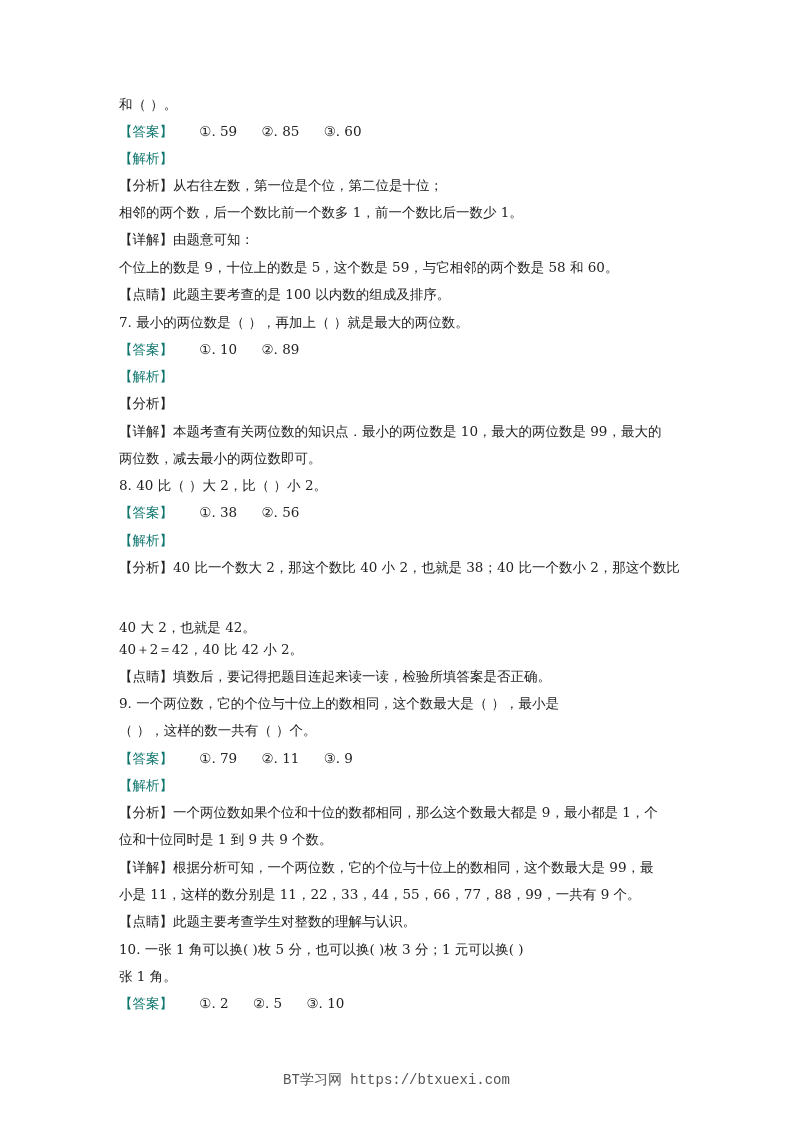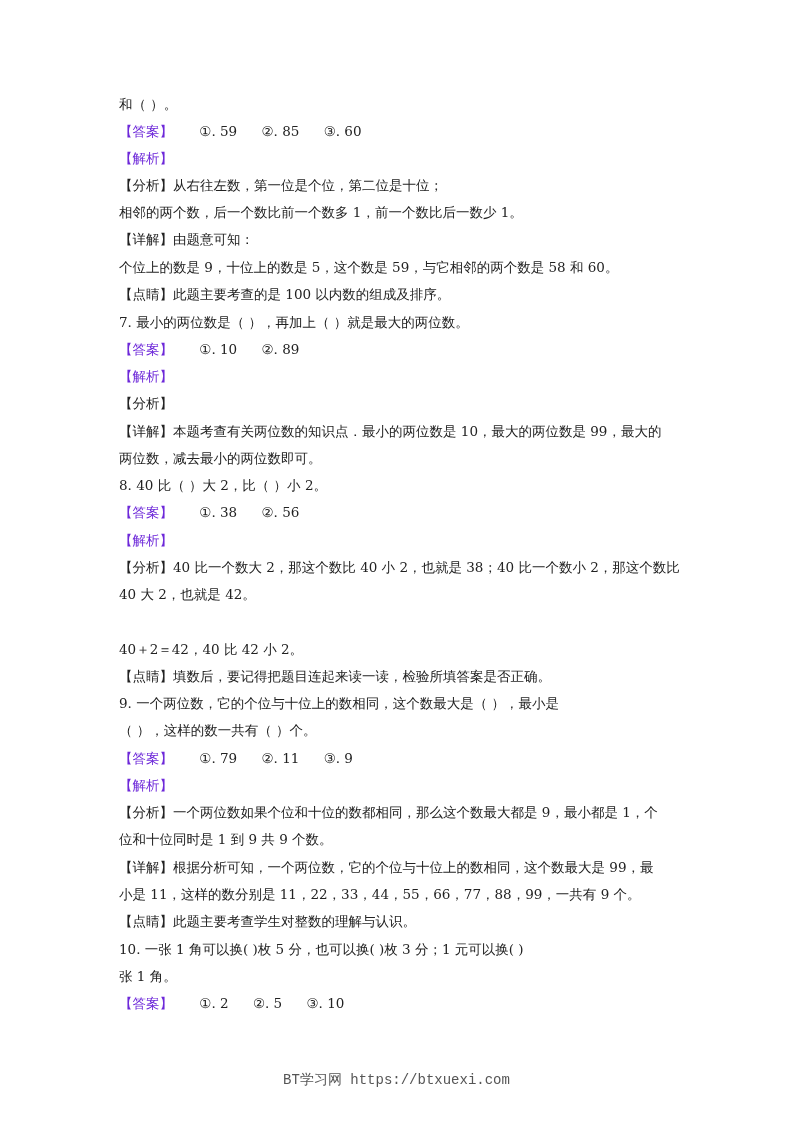--- a/index.html
+++ b/index.html
@@ -23,21 +23,21 @@
       height: 1122px;
     }
     .line {
       position: absolute;
       left: 119px;
       font-size: 13.5px;
       line-height: 18px;
       white-space: nowrap;
     }
     .label-blue {
-      color: #6d28d9;
+      color: #0f766e;
     }
     .label-black {
       color: #222222;
     }
     .ans-gap {
       display: inline-block;
       width: 22px;
     }
     .ans-item {
       display: inline-block;
@@ -132,21 +132,21 @@
   </div>
 
   <div class="line" style="top:531px">
     <span class="label-blue">【解析】</span>
   </div>
 
   <div class="line" style="top:558px">
     <span class="label-black">【分析】</span><span>40 比一个数大 2，那这个数比 40 小 2，也就是 38；40 比一个数小 2，那这个数比</span>
   </div>
 
-  <div class="line" style="top:585px">
+  <div class="line" style="top:618px">
     <span>40 大 2，也就是 42。</span>
   </div>
 
 
   <div class="line" style="top:640px">
     <span>40＋2＝42，40 比 42 小 2。</span>
   </div>
 
   <div class="line" style="top:667px">
     <span class="label-black">【点睛】</span><span>填数后，要记得把题目连起来读一读，检验所填答案是否正确。</span>

